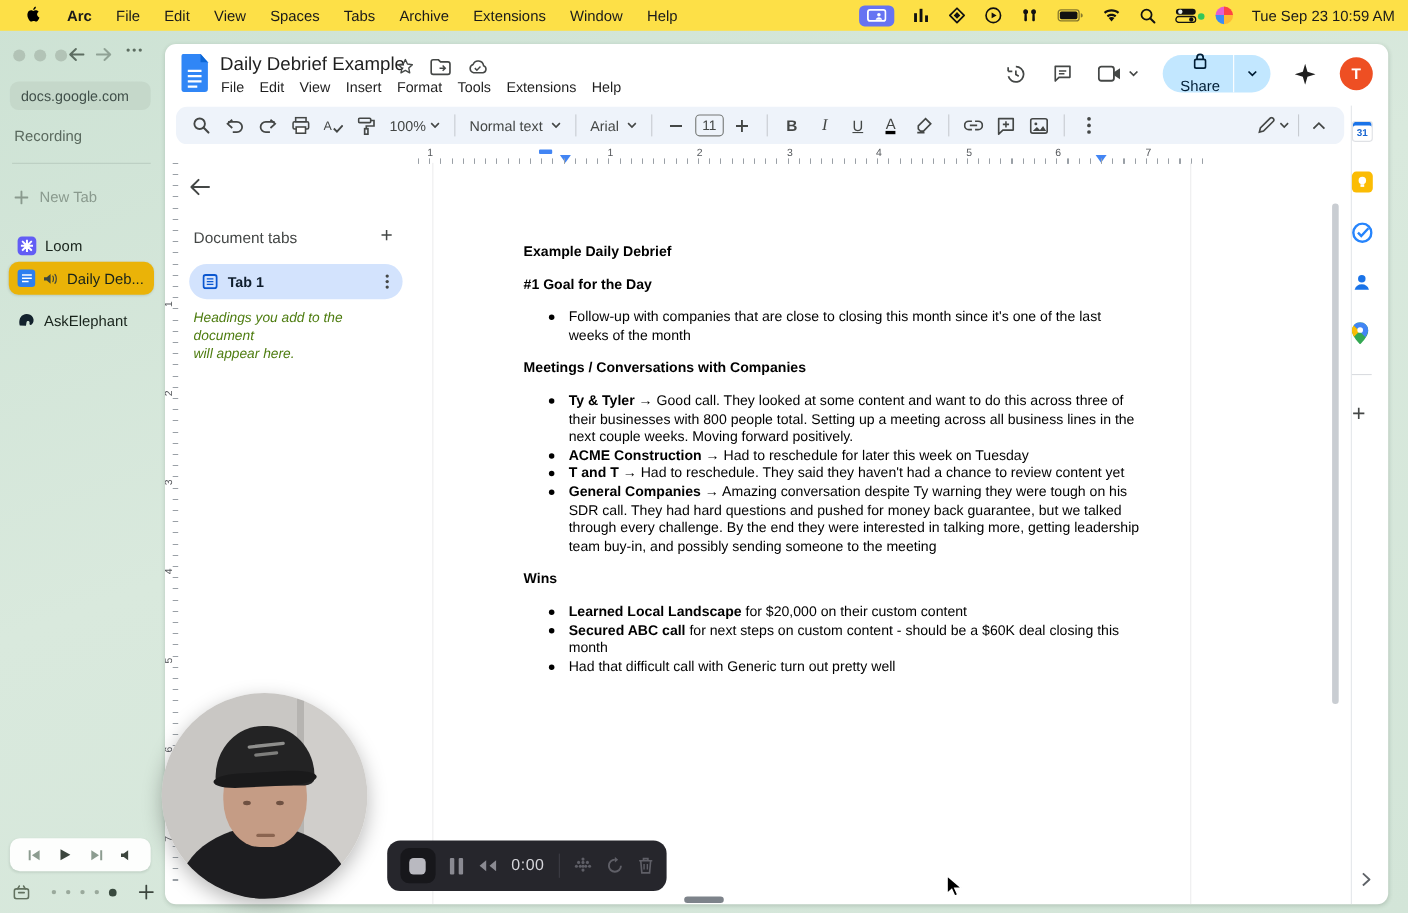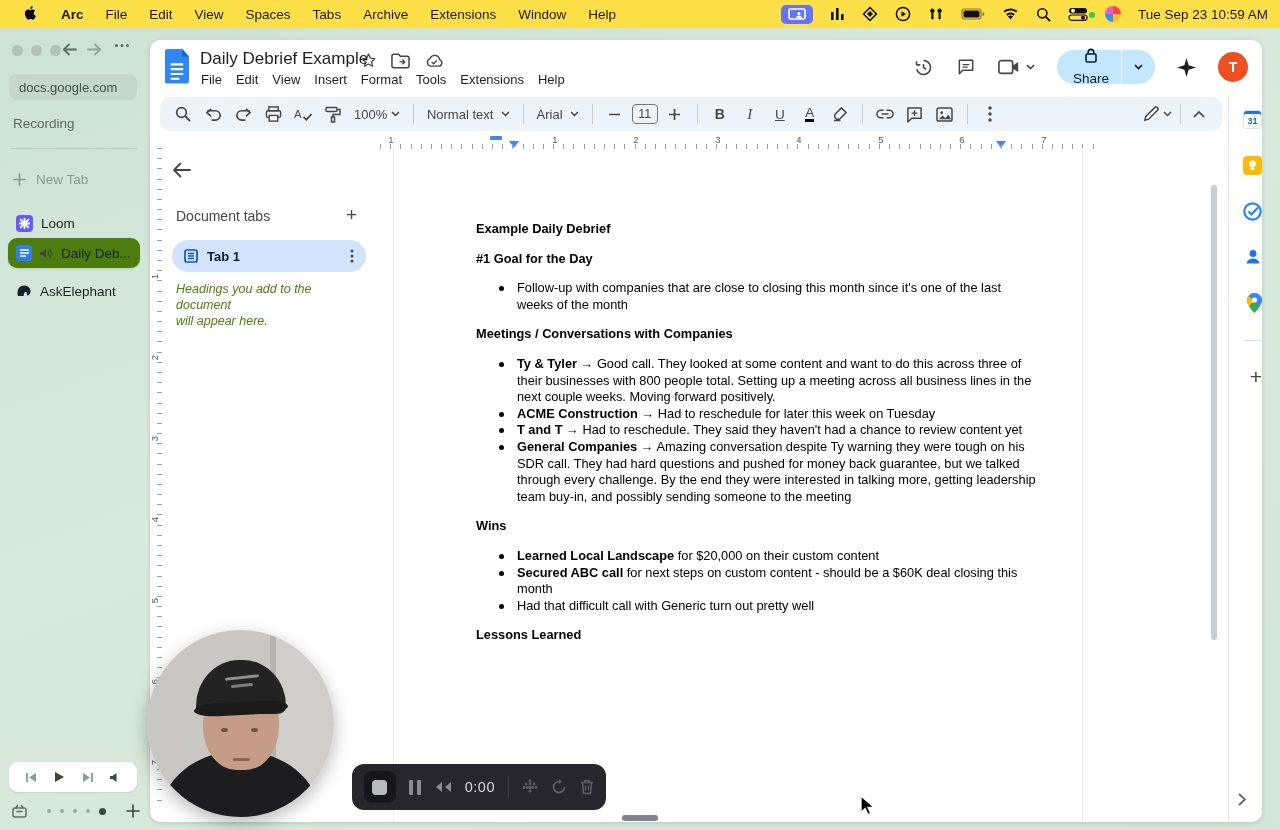--- a/index.html
+++ b/index.html
@@ -34,21 +34,21 @@
   .nav-arrows { position:absolute; top:15px; left:62px; display:flex; gap:10px; color:#5d6d61; }
   .more-dots { position:absolute; top:15px; left:114px; color:#5d6d61; }
   .url-pill { position:absolute; top:46px; left:9px; width:128px; height:26px;
     background:#c5d8ca; border-radius:8px; display:flex; align-items:center;
     padding:0 10px; color:#41504a; font-size:13px; }
   .rec-label { position:absolute; top:88px; left:13px; color:#5a695e; font-size:13.5px; }
   .sb-divider { position:absolute; top:120px; left:11px; right:11px; height:1px; background:rgba(60,80,65,.14); }
   .new-tab { position:absolute; top:144px; left:13px; display:flex; align-items:center; gap:10px; color:#8a9a8e; }
   .sb-item { position:absolute; left:8px; right:8px; height:30px; display:flex;
     align-items:center; gap:8px; padding:0 8px; border-radius:9px; color:#18231b; }
-  .sb-item.active { background:#4d7c0f; box-shadow:0 1px 2px rgba(30,50,36,.12); font-weight:500; }
+  .sb-item.active { background:#eab308; box-shadow:0 1px 2px rgba(30,50,36,.12); font-weight:500; }
   .loom-ic { width:17px; height:17px; border-radius:4px; background:#625df5;
     display:flex; align-items:center; justify-content:center; }
   .gdoc-ic { width:16px; height:16px; border-radius:3px; background:#2d7ff0;
     display:flex; align-items:center; justify-content:center; }
   .media-pill { position:absolute; left:9px; top:734px; width:128px; height:30px; background:#fdfefd;
     border-radius:9px; display:flex; align-items:center; justify-content:space-around; padding:0 8px;
     box-shadow:0 1px 2px rgba(30,50,36,.10); }
   .space-row { position:absolute; left:12px; top:774px; right:8px; height:18px;
     display:flex; align-items:center; gap:9px; color:#62715f; }
   .sdot { width:4px; height:4px; border-radius:50%; background:#9aa99c; }
@@ -79,21 +79,21 @@
   .size-box { width:26px; height:20px; border:1px solid #747775; border-radius:4px;
     display:flex; align-items:center; justify-content:center; font-size:12.5px; }
   .tb-label { padding:0 4px; }
   .tb-b { font-weight:bold; font-size:14px; }
   .tb-i { font-style:italic; font-family:"Liberation Serif",serif; font-size:15px; }
   .tb-u { text-decoration:underline; font-size:13.5px; }
   .tb-a { font-size:13.5px; border-bottom:3px solid #000; line-height:12px; height:15px; }
   .tb-right { margin-left:auto; display:flex; align-items:center; }
 
   .side-strip { position:absolute; top:56px; right:0; width:34px; bottom:0;
-    border-left:1px solid #e4e7ea; display:flex; flex-direction:column; align-items:flex-end; padding-top:14px; gap:27px; }
+    border-left:1px solid #e4e7ea; display:flex; flex-direction:column; align-items:flex-start; padding-top:14px; gap:27px; }
   .strip-div { width:18px; height:1px; background:#dadce0; }
   .strip-plus { font-size:21px; color:#444746; line-height:18px; }
   .strip-chevron { position:absolute; top:697px; left:9px; color:#5f6368; font-size:14px; }
   .cal-ic { width:19px; height:19px; background:#fff; border:1px solid #dfe1e5; border-radius:3px;
     display:flex; align-items:flex-end; justify-content:center; font-size:9px; font-weight:bold; color:#1967d2;
     box-shadow: inset 0 3px 0 #1a73e8; padding-bottom:2px; }
   .keep-ic { width:19px; height:19px; background:#fbbc04; border-radius:4px;
     display:flex; align-items:center; justify-content:center; }
   .tasks-ic { width:19px; height:19px; border-radius:50%; background:#fff;
     display:flex; align-items:center; justify-content:center; }
@@ -687,21 +687,20 @@
       <li><span class="b">General Companies</span><span> → Amazing conversation despite Ty warning they were tough on his SDR call. They had hard questions and pushed for money back guarantee, but we talked through every challenge. By the end they were interested in talking more, getting leadership team buy-in, and possibly sending someone to the meeting</span></li>
     </ul>
 
     <p class="b">Wins</p>
     <ul>
       <li><span class="b">Learned Local Landscape</span><span> for $20,000 on their custom content</span></li>
       <li><span class="b">Secured ABC call</span><span> for next steps on custom content - should be a $60K deal closing this month</span></li>
       <li><span>Had that difficult call with Generic turn out pretty well</span></li>
     </ul>
 
-    <p class="b">Lessons Learned</p>
   </div>
 
   <div class="v-scroll"></div>
   <div class="h-scroll"></div>
 </div>
 
 <div class="webcam">
   <i class="wc-torso"></i>
   <i class="wc-face"></i>
   <i class="wc-eye" style="left:74px"></i>

